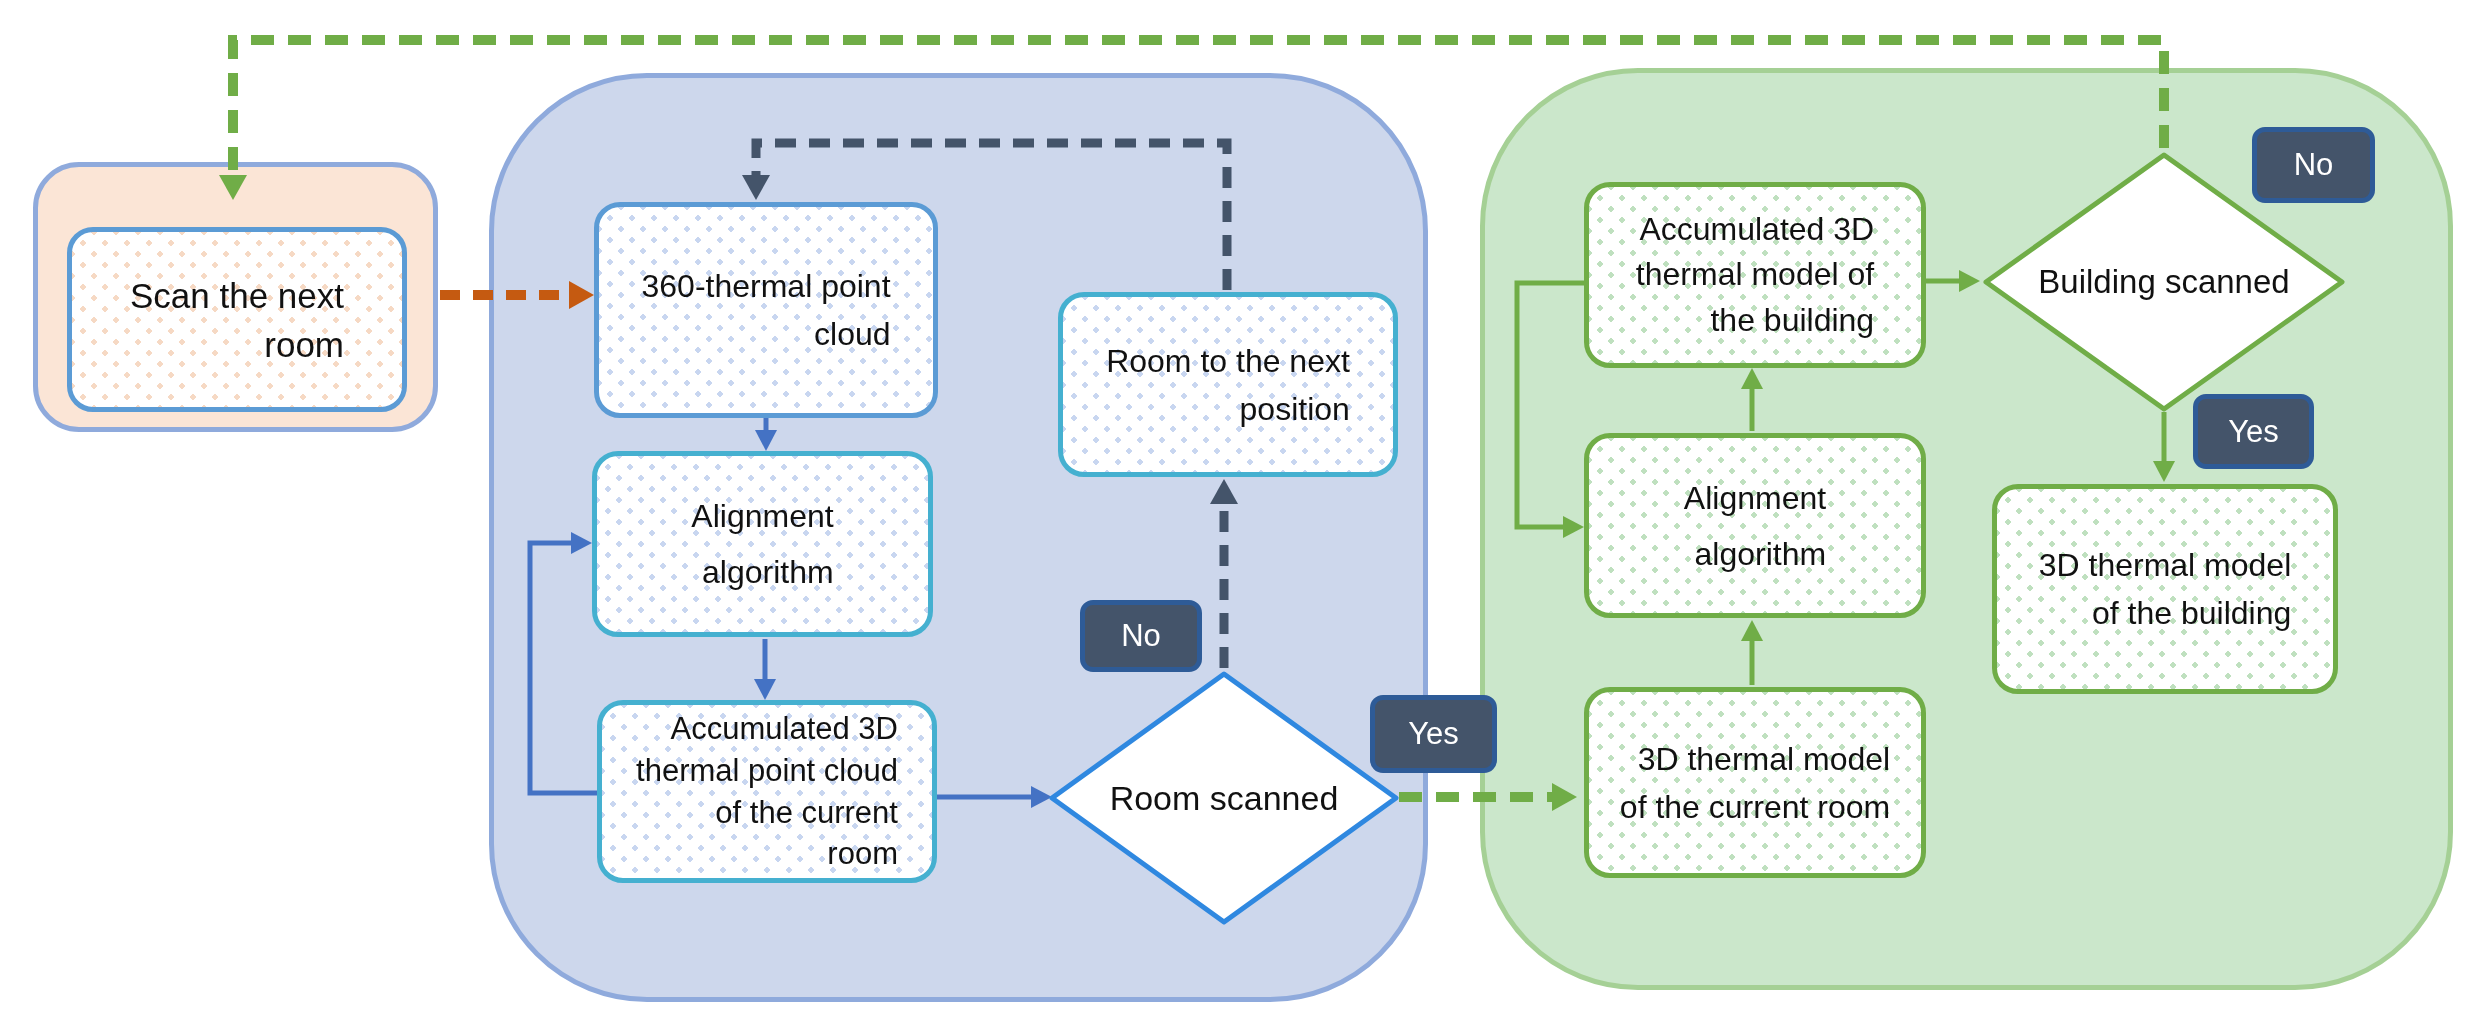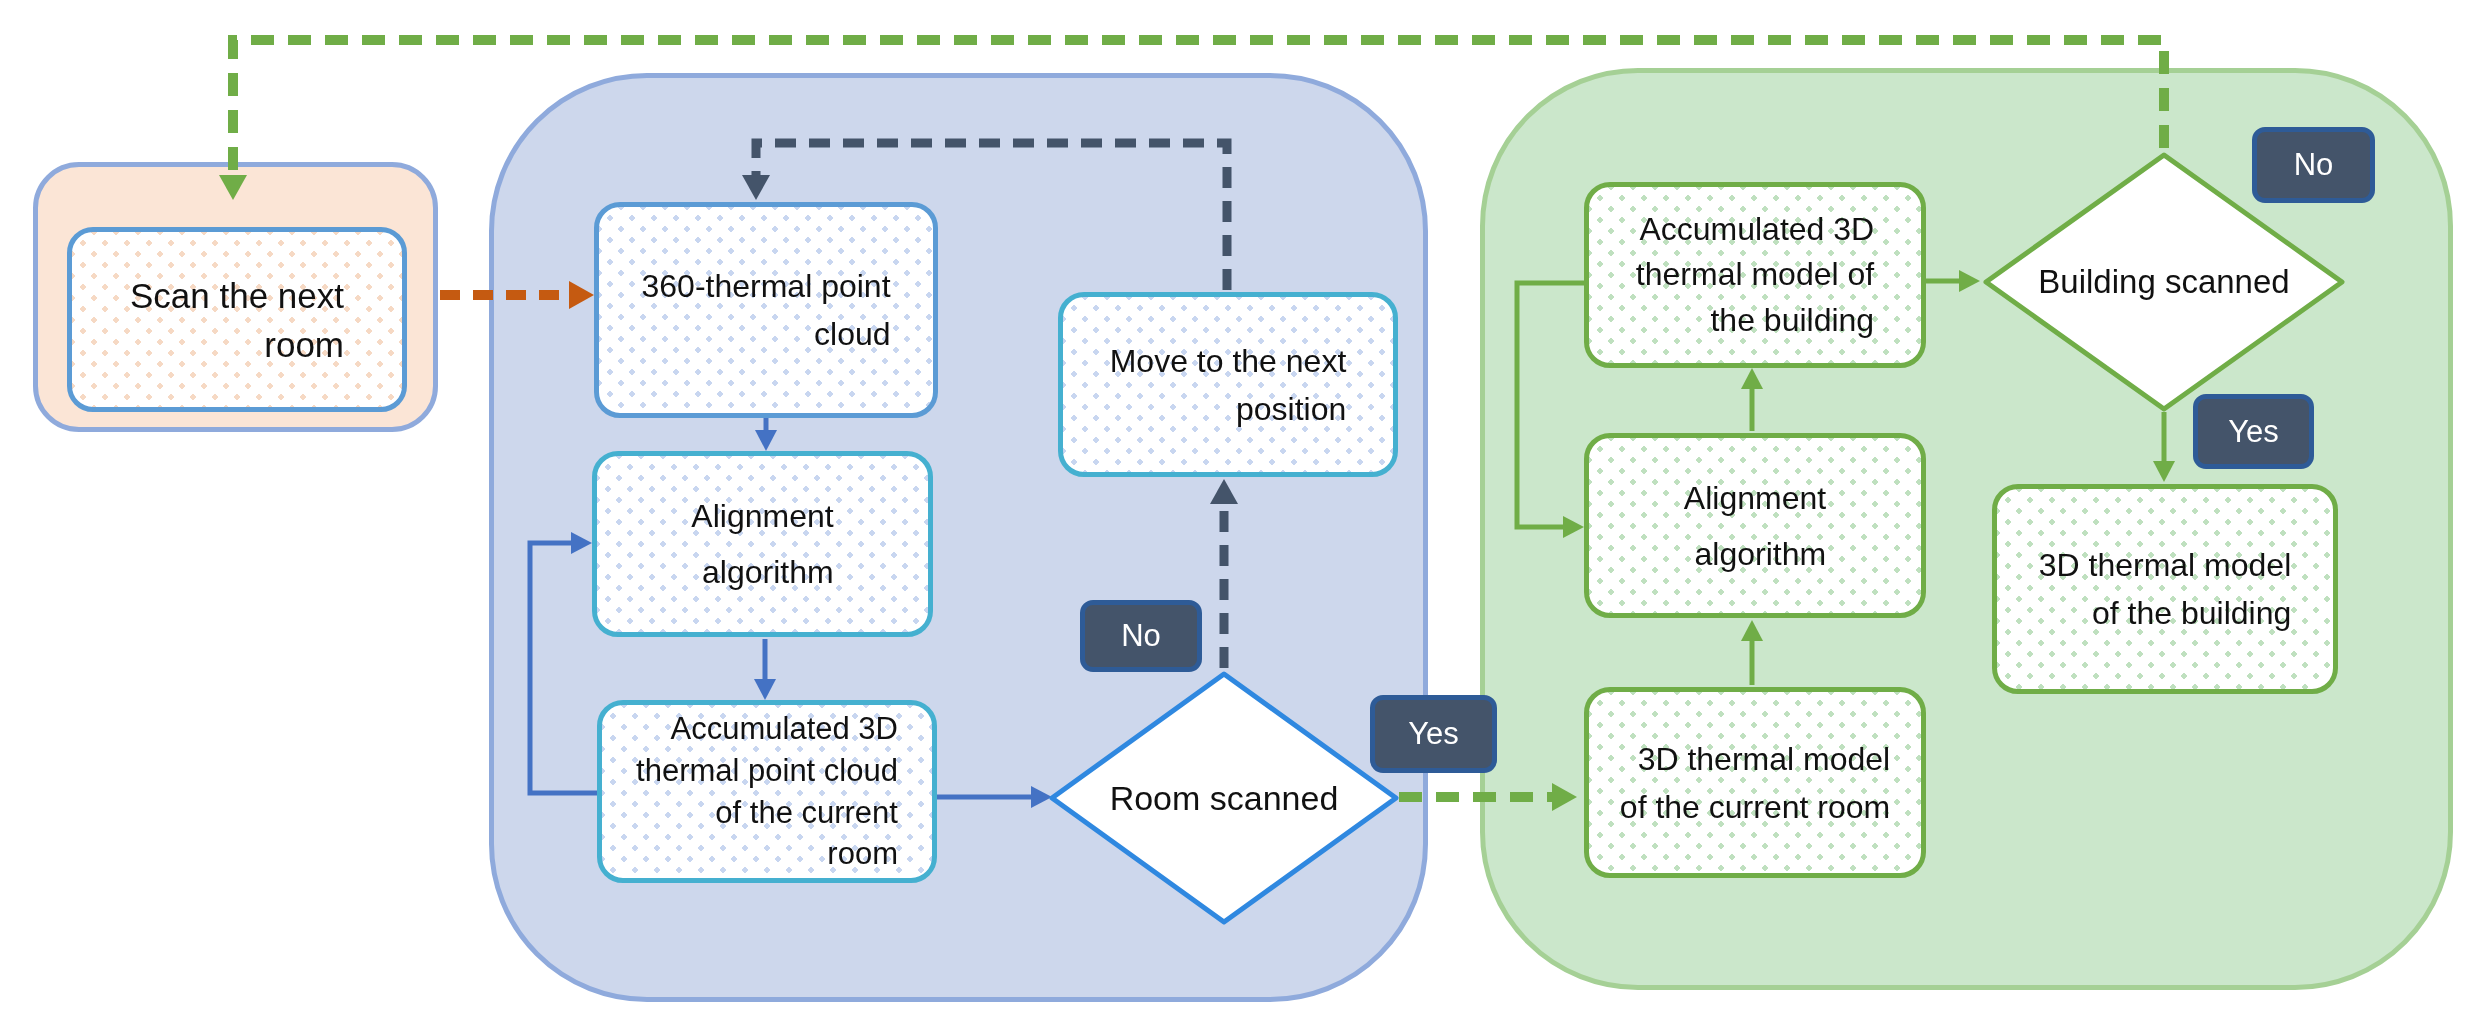--- a/index.html
+++ b/index.html
@@ -140,21 +140,21 @@
 cloud</div>
 
   <div class="node dots-blue border-cyan lh-tall" style="left:592px;top:451px;width:341px;height:186px;">Alignment
 algorithm</div>
 
   <div class="node dots-blue border-cyan lh-tight" style="left:597px;top:700px;width:340px;height:183px;">Accumulated 3D
 thermal point cloud
 of the current
 room</div>
 
-  <div class="node dots-blue border-cyan" style="left:1058px;top:292px;width:340px;height:185px;">Move to the next
+  <div class="node dots-blue border-cyan" style="left:1058px;top:292px;width:340px;height:185px;">Room to the next
 position</div>
 
   <div class="node dots-green border-green" style="left:1584px;top:687px;width:342px;height:191px;">3D thermal model
 of the current room</div>
 
   <div class="node dots-green border-green lh-tall" style="left:1584px;top:433px;width:342px;height:185px;">Alignment
 algorithm</div>
 
   <div class="node dots-green border-green" style="left:1584px;top:182px;width:342px;height:186px;line-height:1.42;">Accumulated 3D
 thermal model of

